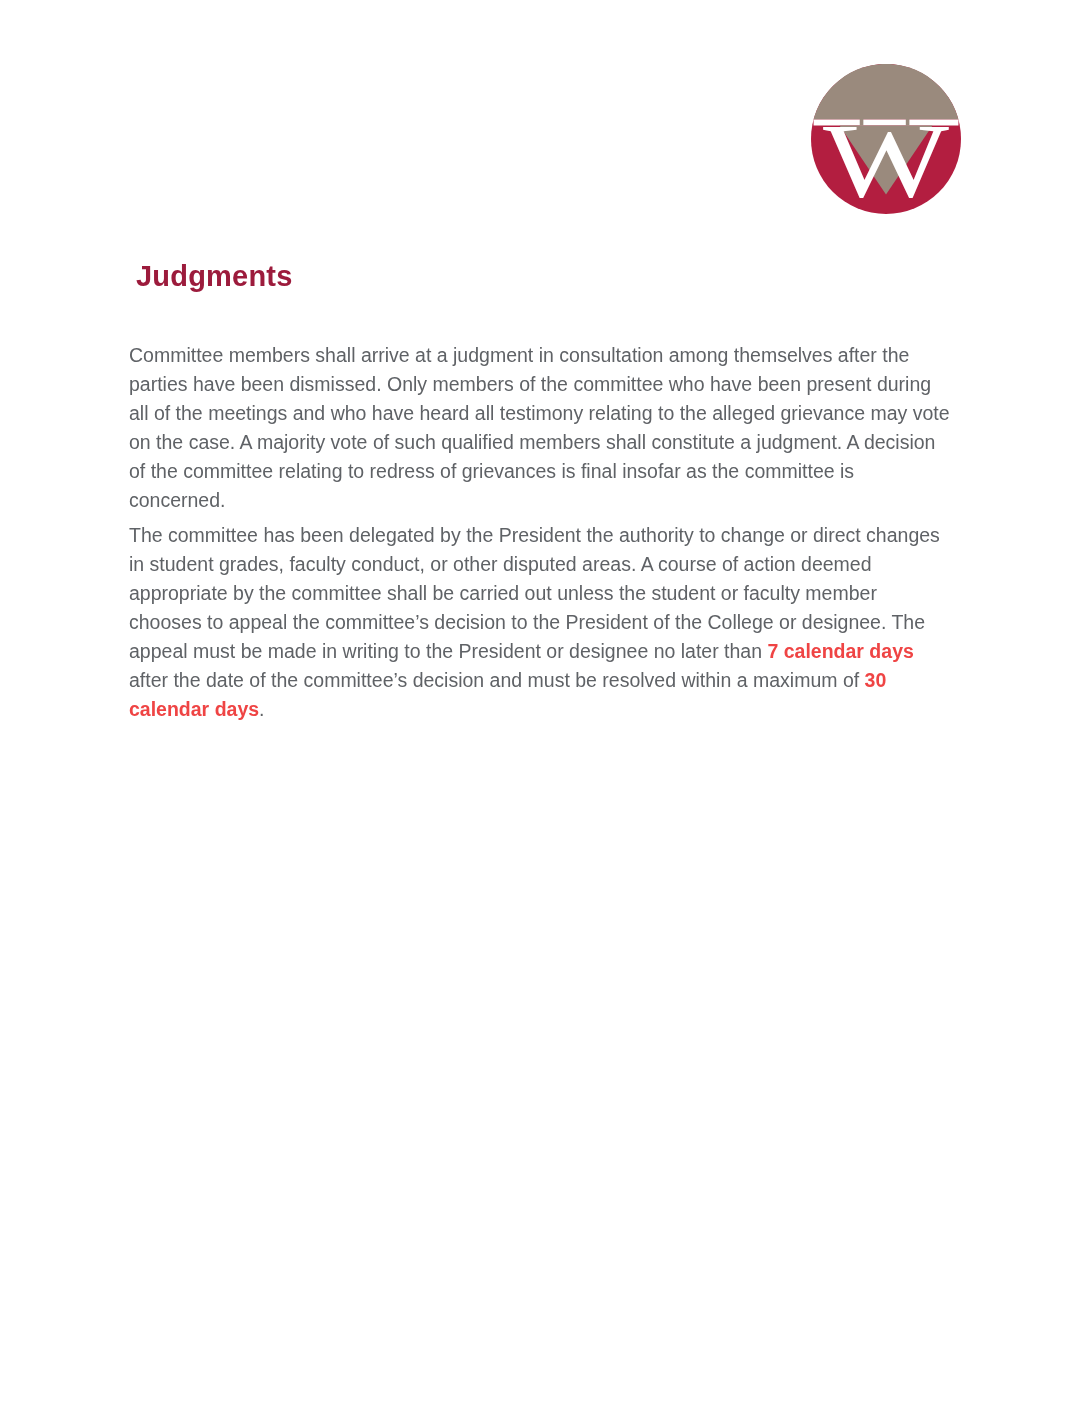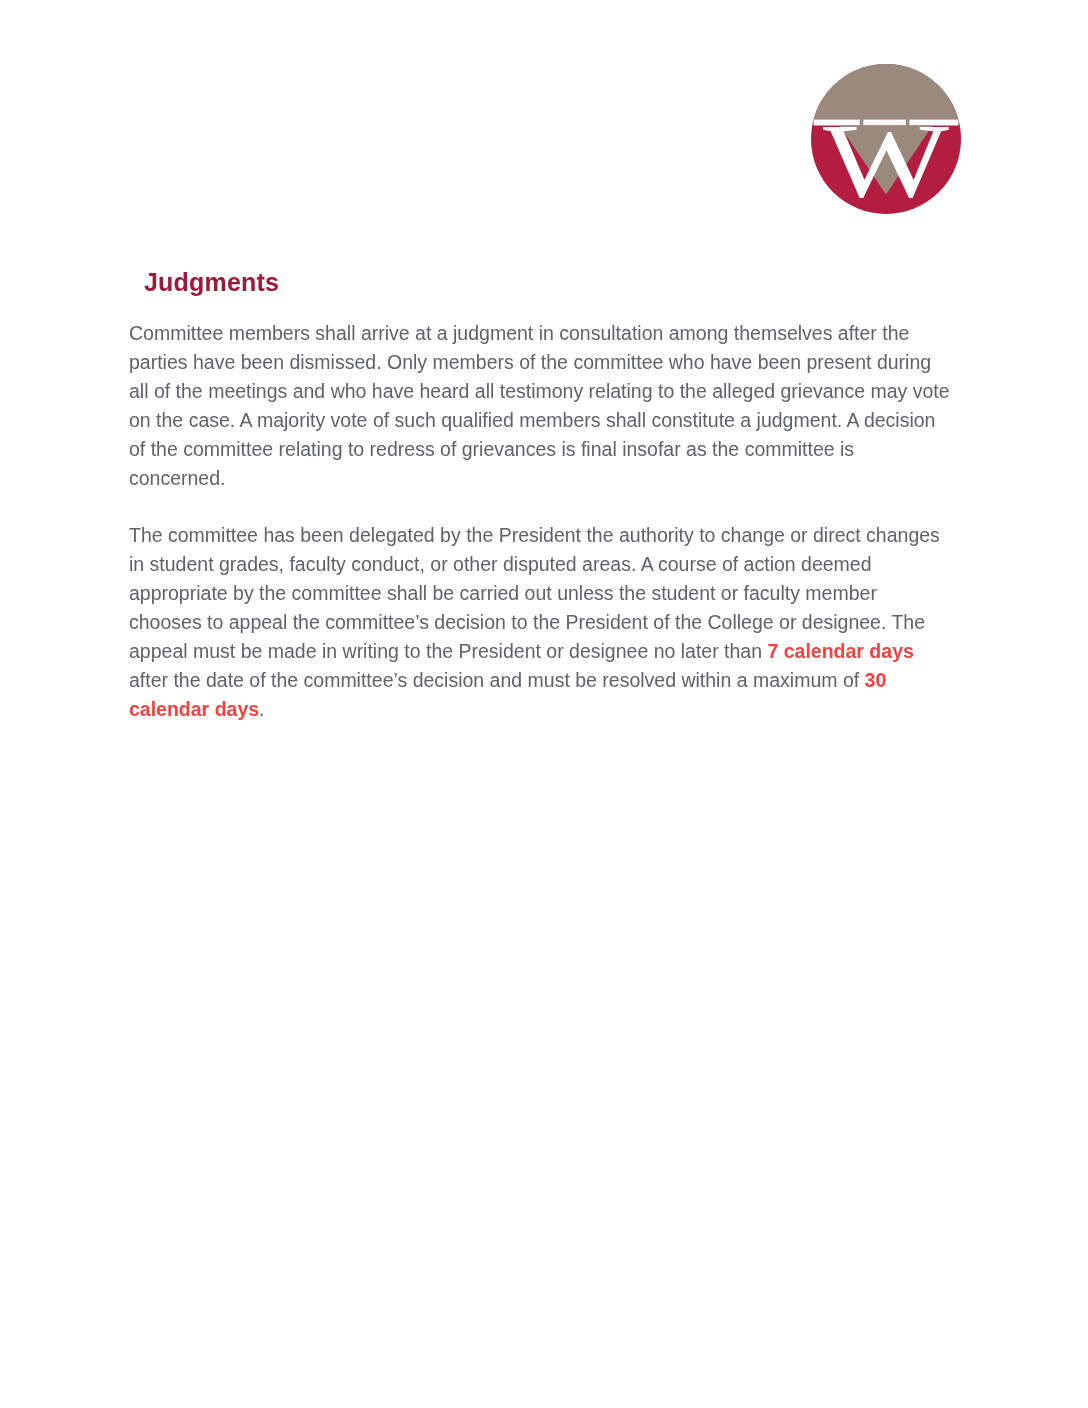--- a/index.html
+++ b/index.html
@@ -19,36 +19,36 @@
     position: absolute;
     left: 811px;
     top: 64px;
     width: 150px;
     height: 150px;
   }
   .doc-heading {
     position: absolute;
     left: 128px;
     top: 252px;
-    margin: 16px;
-    font-size: 25px;
+    margin: 8px;
+    font-size: 29px;
     font-weight: bold;
     color: #9c1b3c;
     letter-spacing: 0.2px;
   }
   .doc-paragraph {
     position: absolute;
     left: 129px;
     width: 824px;
     margin: 0;
     font-size: 19.5px;
     line-height: 29px;
     color: #5f6266;
   }
-  .para-1 { top: 319px; }
+  .para-1 { top: 341px; }
   .para-2 { top: 521px; }
   .accent-bold {
     color: #ef4444;
     font-weight: bold;
   }
   .logo-w-text {
     font-family: "Liberation Serif", serif;
     font-weight: normal;
   }
 </style>

